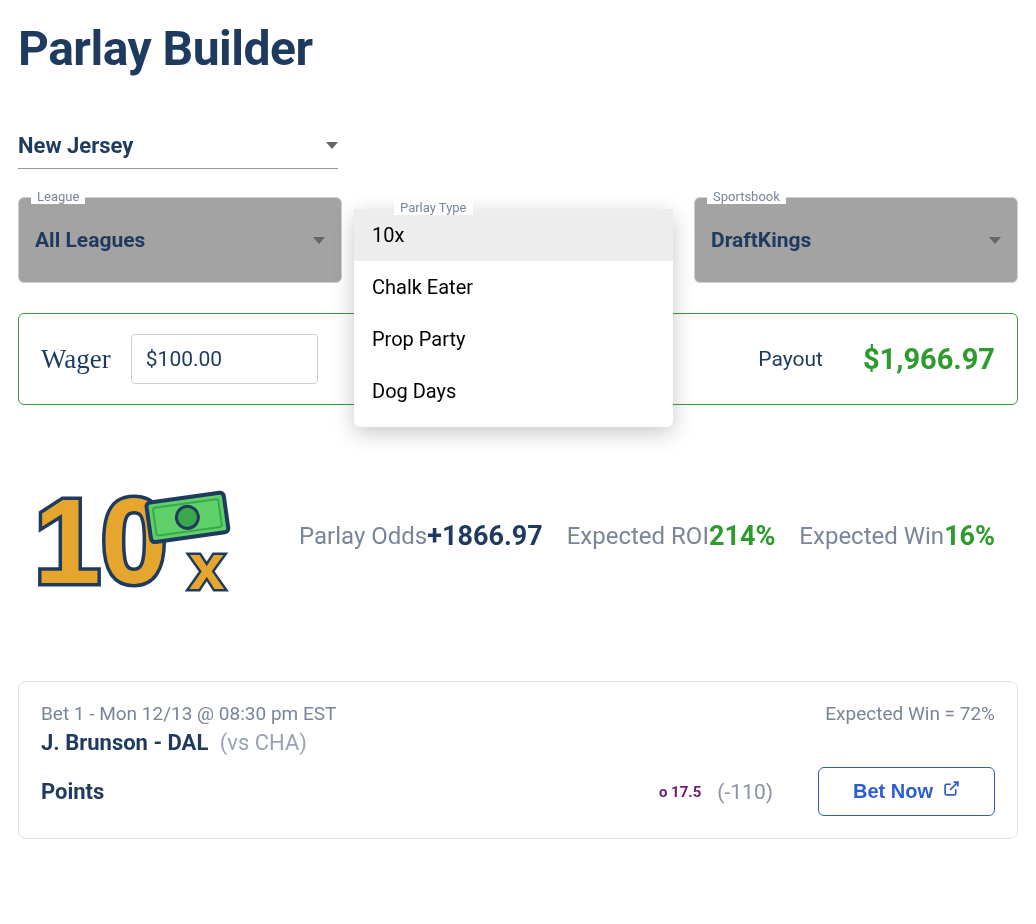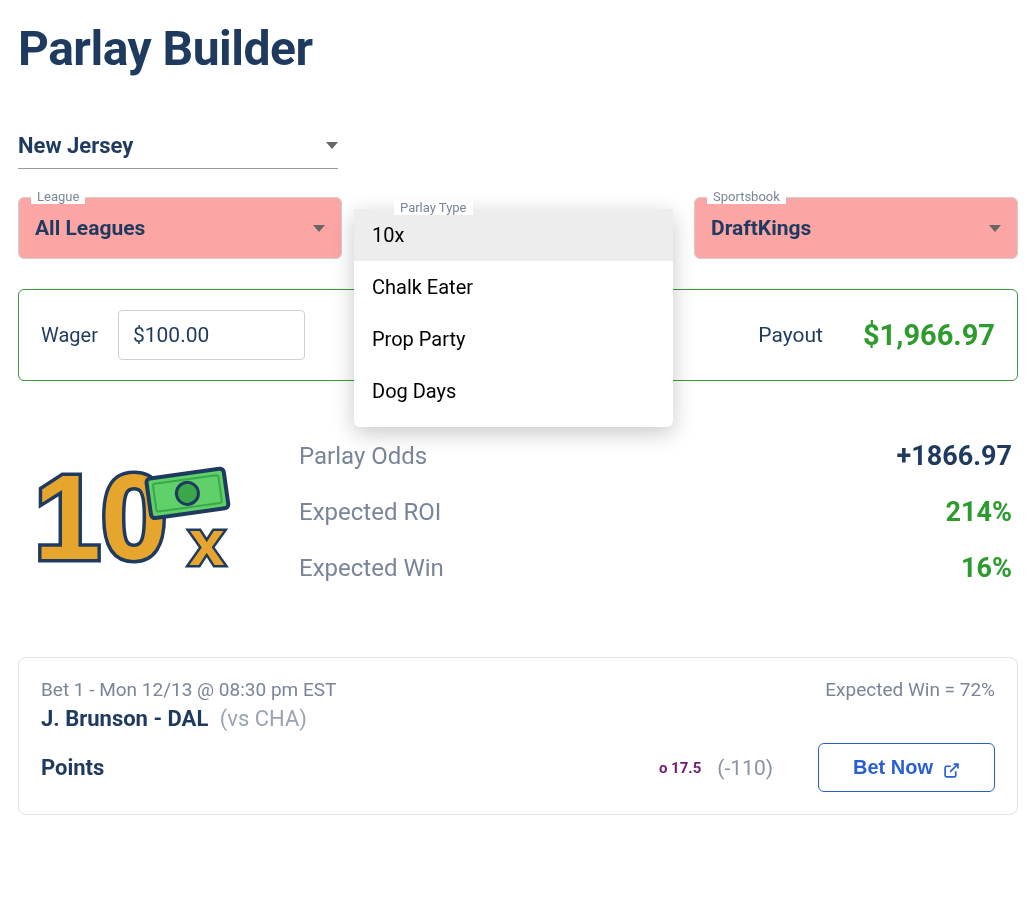--- a/index.html
+++ b/index.html
@@ -39,25 +39,25 @@
       display: flex;
       gap: 14px;
       margin-bottom: 30px;
       position: relative;
     }
     .select-field {
       flex: 1;
       position: relative;
       border: 1px solid #d0d0d0;
       border-radius: 6px;
-      padding: 18px 16px;
+      padding: 30px 16px;
       display: flex;
       align-items: center;
       justify-content: space-between;
-      background: #fca5a5;
+      background: #a3a3a3;
       cursor: pointer;
     }
     .select-field .floating-label {
       position: absolute;
       top: -9px;
       left: 12px;
       background: #fff;
       padding: 0 6px;
       font-size: 13px;
       color: #7a8599;
@@ -97,21 +97,21 @@
     .dropdown-item.selected { background: #ededed; }
     .wager-box {
       border: 1px solid #3a9b3a;
       border-radius: 6px;
       padding: 20px 22px;
       display: flex;
       align-items: center;
       gap: 20px;
       margin-bottom: 56px;
     }
-    .wager-box .wager-label { font-size: 20px; color: #1f3a5f; }
+    .wager-box .wager-label { font-size: 27px; color: #1f3a5f; font-family: Liberation Serif, serif; }
     .wager-input {
       border: 1px solid #d0d0d0;
       border-radius: 4px;
       padding: 12px 14px;
       font-size: 21px;
       color: #1f3a5f;
       width: 187px;
       font-family: inherit;
     }
     .wager-box .spacer { flex: 1; }
@@ -124,21 +124,21 @@
       margin-bottom: 70px;
       padding: 0 6px;
     }
     .logo-10x {
       width: 220px;
       height: 150px;
       position: relative;
       flex-shrink: 0;
     }
     .logo-10x svg { width: 100%; height: 100%; }
-    .stats-col { flex: 1; display: flex; flex-direction: column; gap: 24px; }
+    .stats-col { flex: 1; display: flex; gap: 24px; }
     .stat-line { display: flex; justify-content: space-between; align-items: center; }
     .stat-line .stat-label { font-size: 24px; color: #7a8599; }
     .stat-line .stat-value { font-size: 27px; font-weight: 700; }
     .stat-value.odds { color: #1f3a5f; }
     .stat-value.green { color: #2e9b2e; }
     .bet-card {
       border: 1px solid #e2e2e2;
       border-radius: 8px;
       padding: 20px 22px 22px;
     }
@@ -152,21 +152,21 @@
     .bet-card .player-line { font-size: 22px; margin-bottom: 12px; }
     .bet-card .player-line .player { font-weight: 700; color: #1f3a5f; }
     .bet-card .player-line .matchup { color: #9aa3b2; margin-left: 6px; }
     .bet-card .bottom-line { display: flex; justify-content: space-between; align-items: center; }
     .bet-card .metric { font-size: 22px; font-weight: 700; color: #1f3a5f; }
     .bet-card .line-cluster { display: flex; align-items: center; gap: 16px; }
     .bet-card .line-value { font-size: 15px; font-weight: 700; color: #701a75; }
     .bet-card .line-odds { font-size: 21px; color: #8a93a2; margin-right: 29px; }
     .bet-now-btn {
       display: flex;
-      align-items: flex-end;
+      align-items: flex-start;
       gap: 10px;
       border: 1.5px solid #2a5fd1;
       color: #2a5fd1;
       background: #fff;
       border-radius: 6px;
       padding: 12px 34px;
       font-size: 20px;
       font-weight: 700;
       cursor: pointer;
     }

